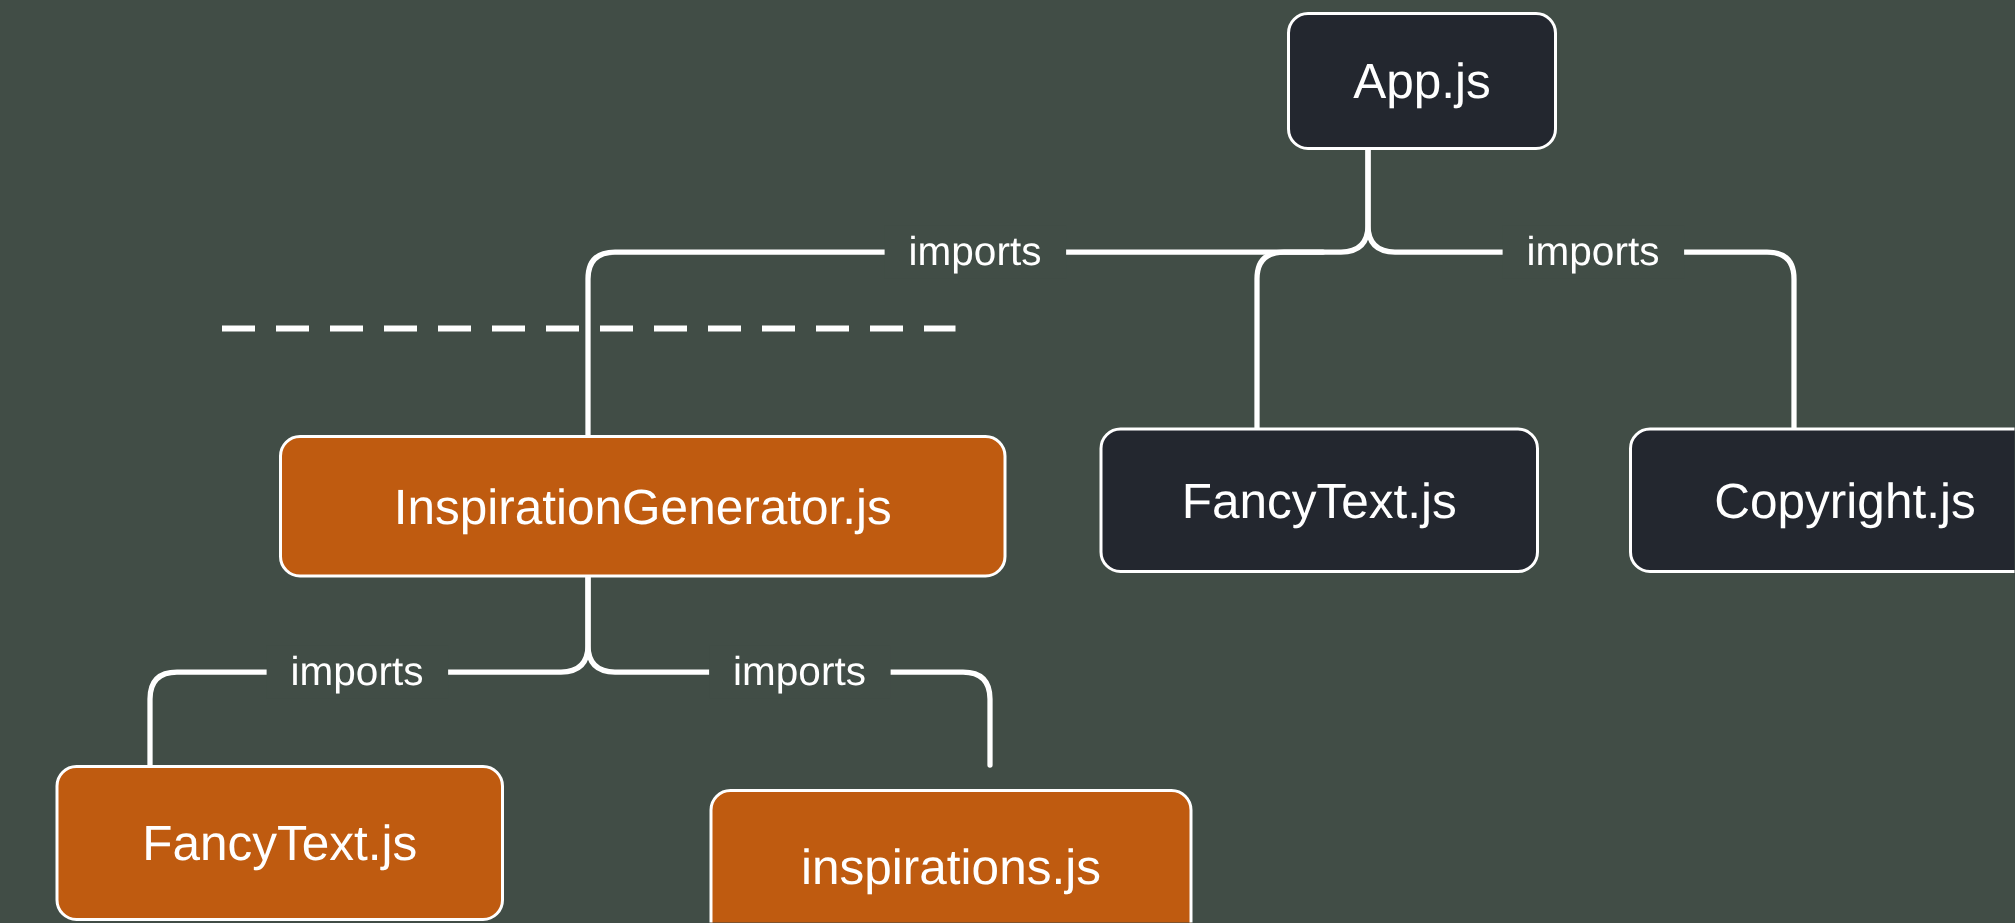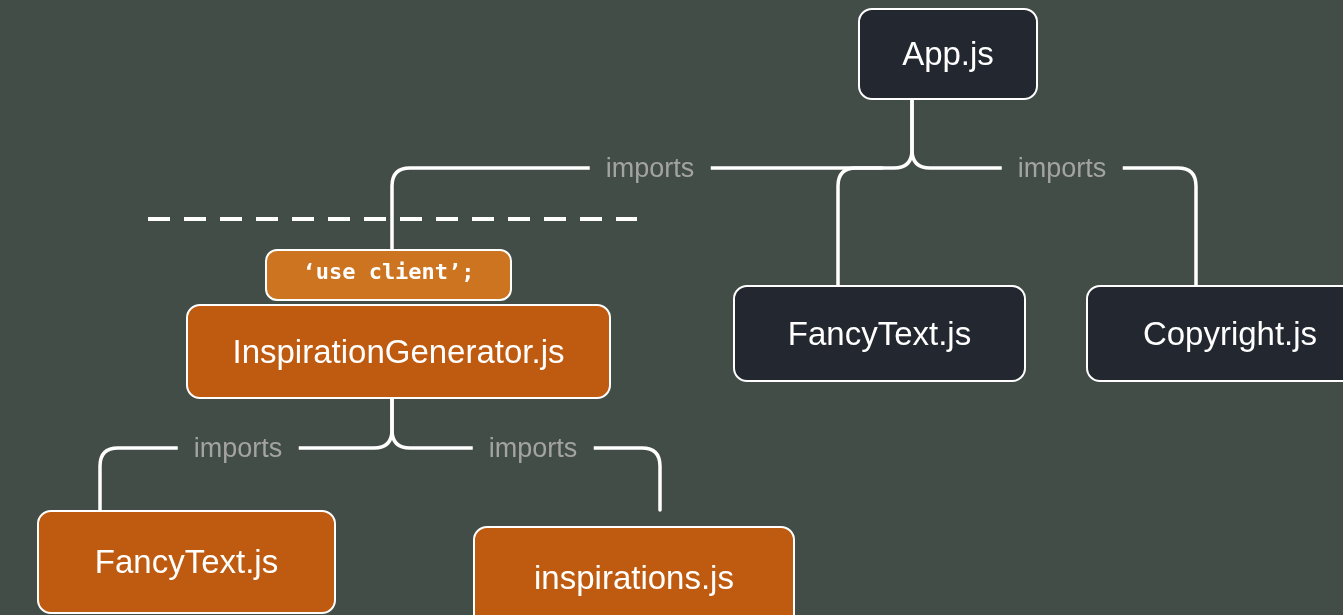--- a/index.html
+++ b/index.html
@@ -34,28 +34,28 @@
     color: #ffffff;
     font-family: "DejaVu Sans Mono", monospace;
     font-size: 22px; font-weight: bold;
     white-space: nowrap;
   }
 
   .import-label {
     position: absolute; z-index: 4;
     transform: translate(-50%, -50%);
     background: #414d46;
-    color: #a3a3a3; font-size: 27px; font-weight: 500;
+    color: #ffffff; font-size: 27px; font-weight: 500;
     padding: 2px 16px; white-space: nowrap; text-align: center;
   }
 
   
   .pos-app        { left: 822px;  top: 8px;   width: 180px; height: 92px;  }
   .pos-ig-tab     { left: 265px;  top: 249px; width: 247px; height: 52px;  }
-  .pos-ig         { left: 150px;  top: 304px; width: 425px; height: 95px;  }
+  .pos-ig         { left: 150px;  top: 290px; width: 485px; height: 95px;  }
   .pos-ft-top     { left: 697px;  top: 285px; width: 293px; height: 97px;  }
   .pos-copyright  { left: 1050px; top: 285px; width: 288px; height: 97px;  }
   .pos-ft-bottom  { left: 1px;    top: 510px; width: 299px; height: 104px; }
   .pos-insp       { left: 437px;  top: 526px; width: 322px; height: 104px; }
 
   .pos-label-app-ig   { left: 650px;  top: 168px; }
   .pos-label-app-cr   { left: 1062px; top: 168px; }
   .pos-label-ig-ft    { left: 238px;  top: 448px; }
   .pos-label-ig-insp  { left: 533px;  top: 448px; }
 </style>
@@ -68,21 +68,20 @@
     <g fill="none" stroke="#ffffff" stroke-width="3.5" stroke-linecap="round">
       <path d="M 912 100 L 912 150 Q 912 168 894 168 L 410 168 Q 392 168 392 186 L 392 290"></path>
       <path d="M 882 168 L 856 168 Q 838 168 838 186 L 838 285"></path>
       <path d="M 912 100 L 912 150 Q 912 168 930 168 L 1178 168 Q 1196 168 1196 186 L 1196 285"></path>
       <path d="M 392 385 L 392 430 Q 392 448 374 448 L 118 448 Q 100 448 100 466 L 100 510"></path>
       <path d="M 392 385 L 392 430 Q 392 448 410 448 L 642 448 Q 660 448 660 466 L 660 510"></path>
     </g>
     <path d="M 148 219 L 637 219" fill="none" stroke="#ffffff" stroke-width="4" stroke-dasharray="22 14"></path>
   </svg>
 
-  <div class="directive-tab pos-ig-tab">‘use client’;</div>
 
   <div class="node server pos-app">App.js</div>
 
   <div class="node client pos-ig">InspirationGenerator.js</div>
 
   <div class="node server pos-ft-top">FancyText.js</div>
 
   <div class="node server pos-copyright">Copyright.js</div>
 
   <div class="node client pos-ft-bottom">FancyText.js</div>

